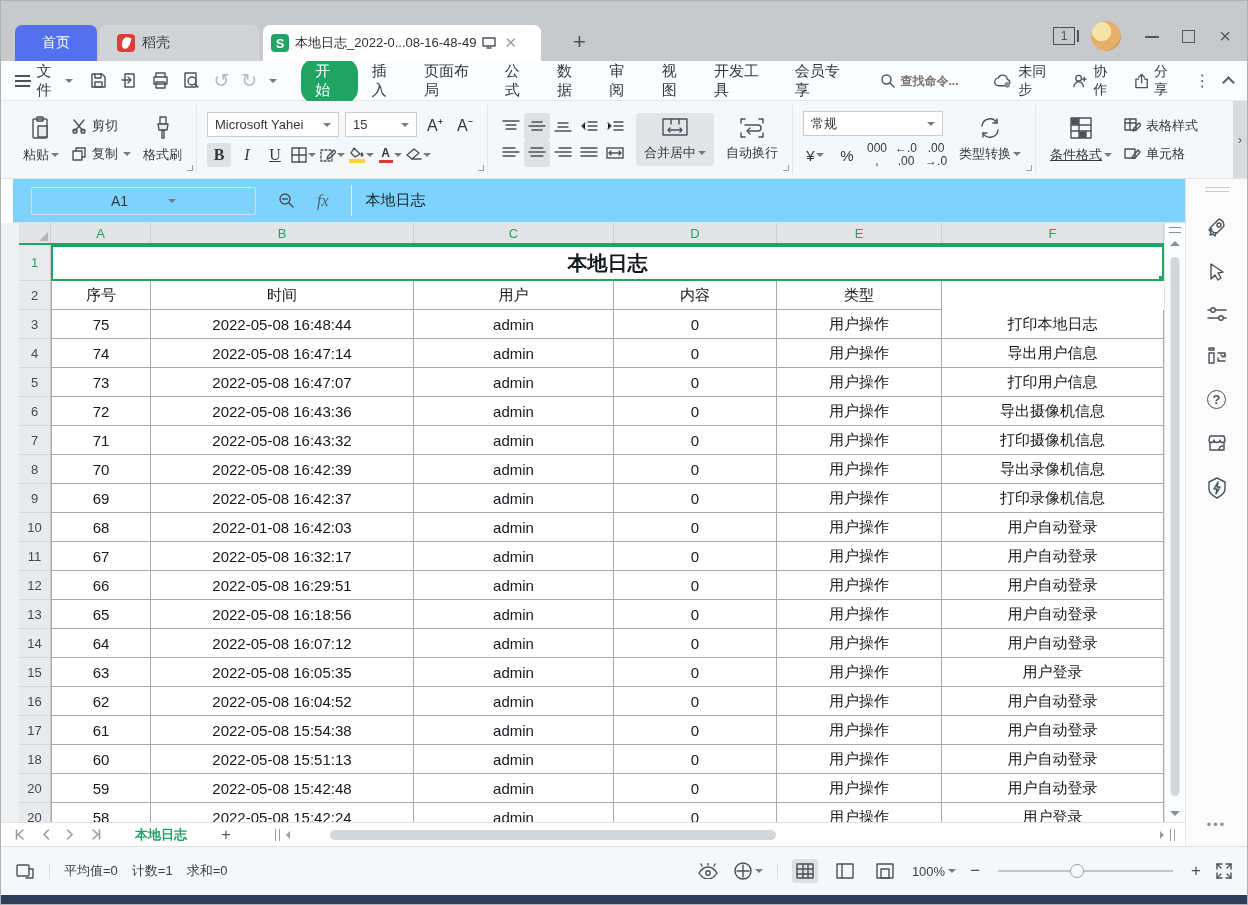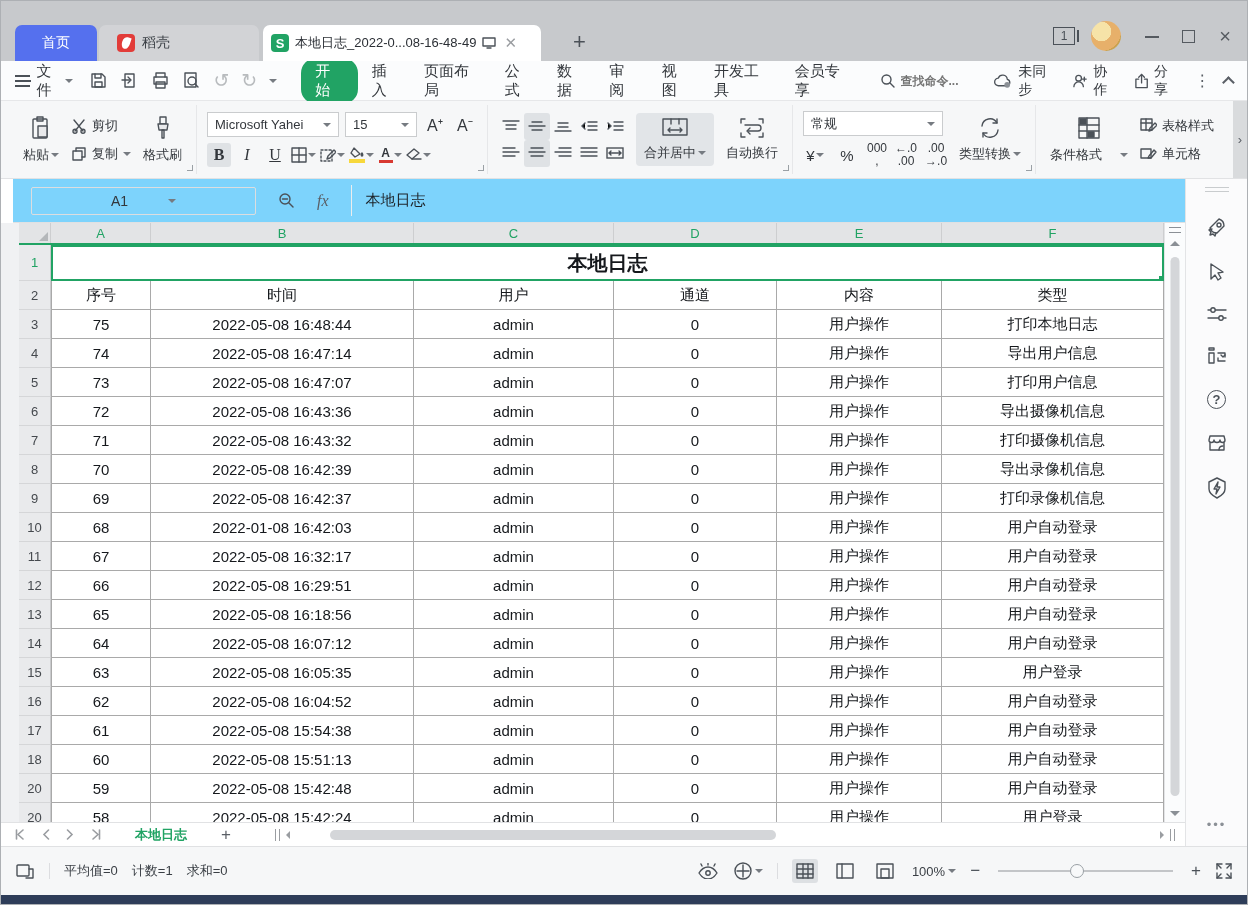--- a/index.html
+++ b/index.html
@@ -549,21 +549,21 @@
         <span class="ic">
           <svg width="26" height="26" viewBox="0 0 26 26">
               <rect x="3" y="3" width="20" height="20"></rect>
               <line x1="3" y1="10" x2="23" y2="10"></line>
               <line x1="3" y1="16" x2="23" y2="16"></line>
               <line x1="11" y1="3" x2="11" y2="23"></line>
               <rect x="4" y="4" width="6" height="5" fill="#4b5158"></rect>
               <rect x="12" y="17" width="6" height="5" fill="#4b5158"></rect>
             </svg>
           </span>
-        <span style="display:flex;align-items:center;gap:18px;">
+        <span style="display:flex;align-items:center;gap:2px;text-decoration:underline;">
             <span>条件格式</span>
             <span class="dd"></span>
           </span>
       </div>
       <div class="rstack">
         <div class="rsmall">
           <span class="ic">
             <svg width="17" height="15" viewBox="0 0 17 15">
                 <rect x="1" y="1" width="11" height="11"></rect>
                 <line x1="1" y1="5" x2="12" y2="5"></line>
@@ -620,21 +620,20 @@
           <div>
               <div class="srow" style="height: 36px;">
                 <div class="rownum selnum">1</div>
                 <div class="cell title-cell">本地日志</div>
               </div>
               <div class="srow" style="height: 29px;">
                 <div class="rownum">2</div>
                 <div class="cell first">序号</div>
                 <div class="cell">时间</div>
                 <div class="cell">用户</div>
-                <div class="cell">通道</div>
                 <div class="cell">内容</div>
                 <div class="cell">类型</div>
               </div>
               <div class="srow" style="height: 29px;">
                 <div class="rownum">3</div>
                 <div class="cell first">75</div>
                 <div class="cell">2022-05-08 16:48:44</div>
                 <div class="cell">admin</div>
                 <div class="cell">0</div>
                 <div class="cell">用户操作</div>

